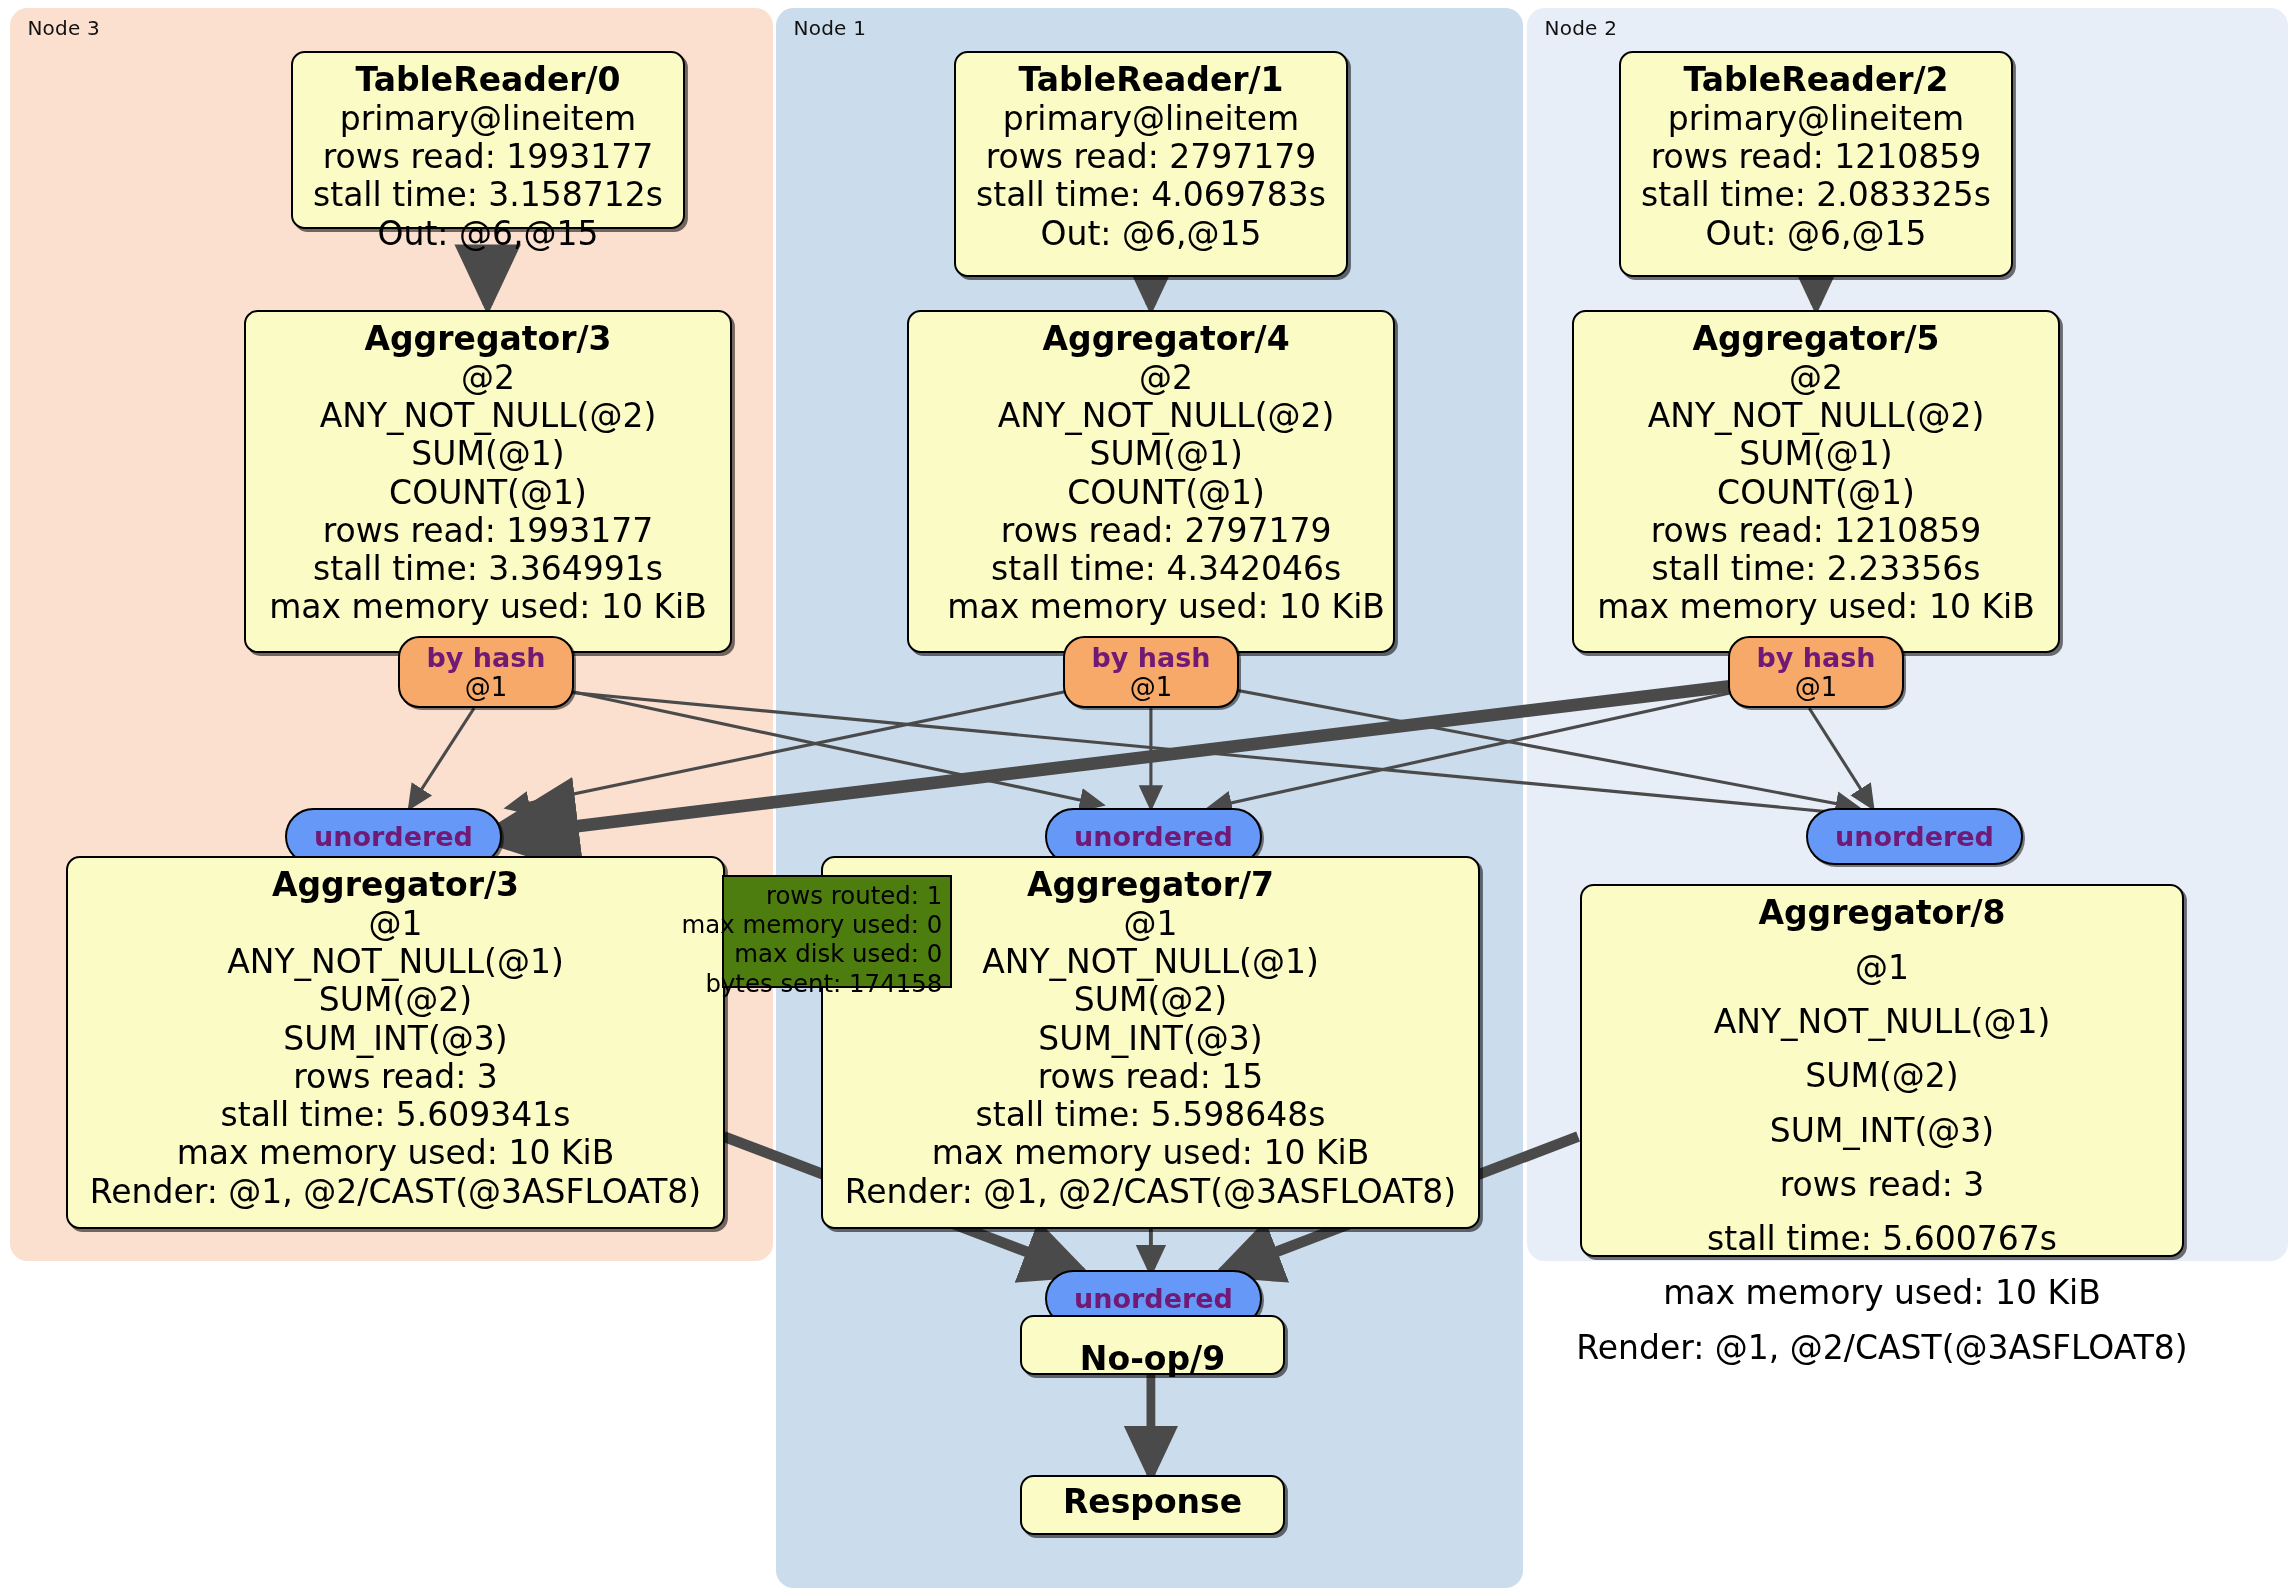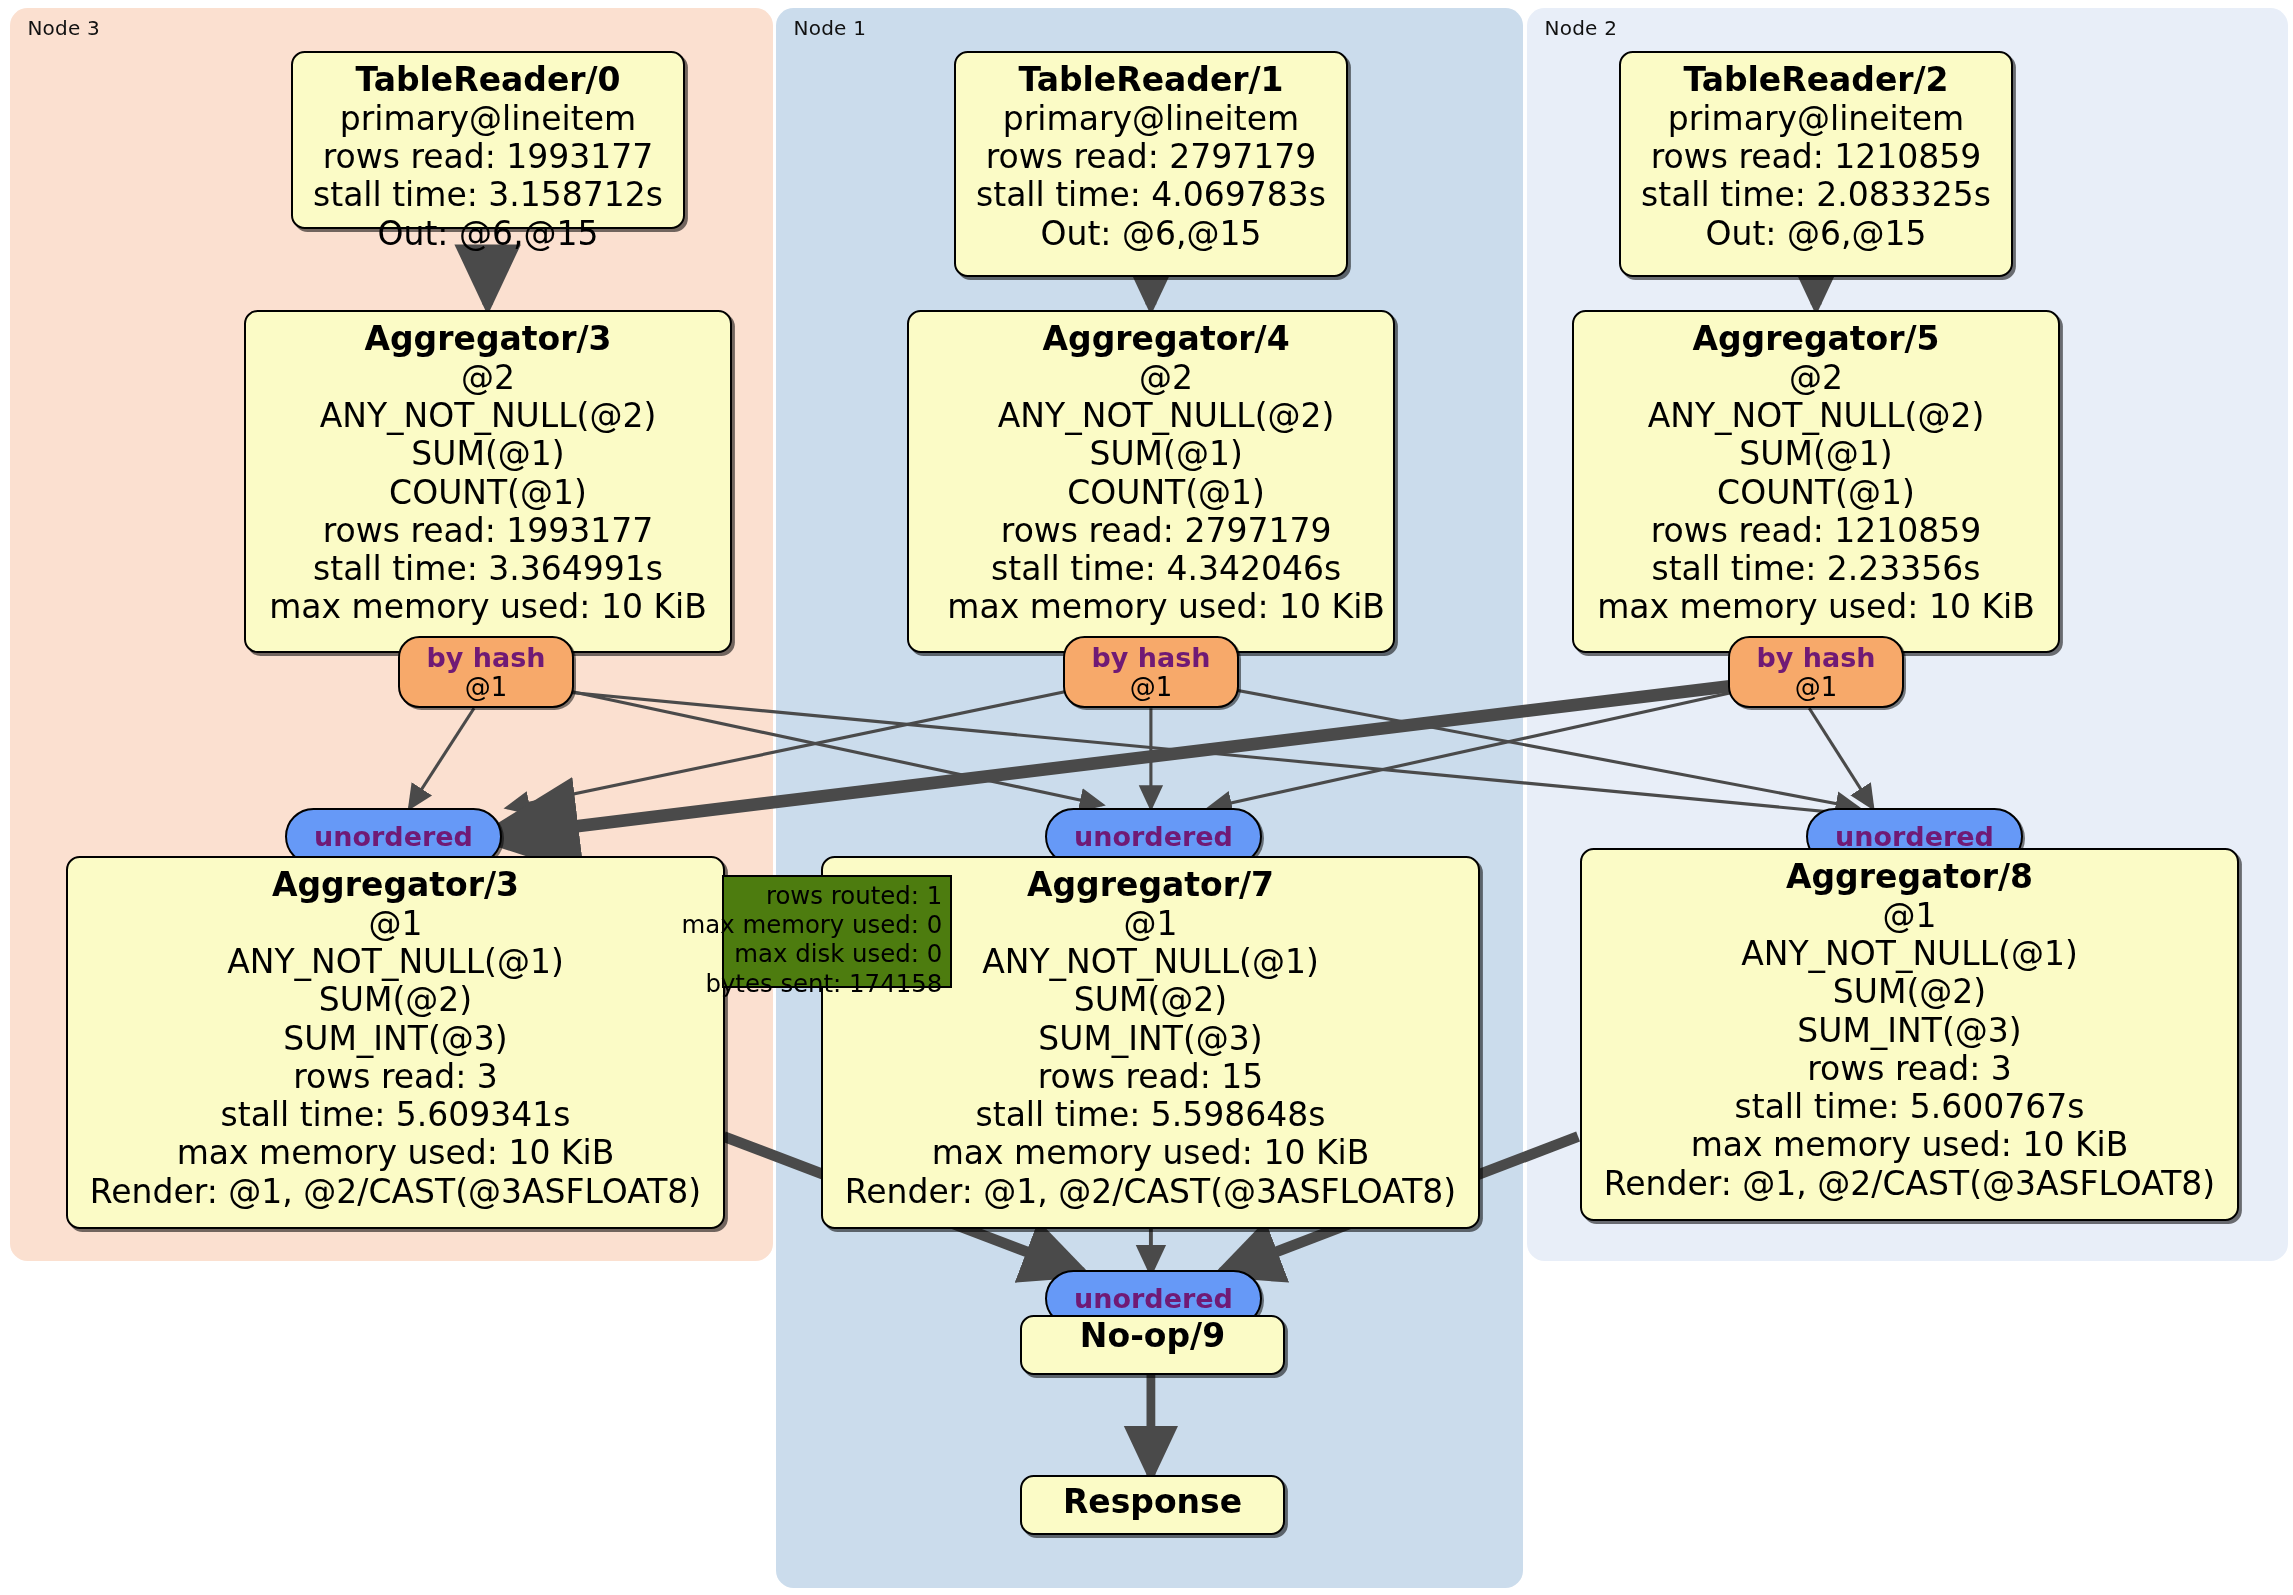--- a/index.html
+++ b/index.html
@@ -191,21 +191,21 @@
     <div class="line">@1</div>
     <div class="line">ANY_NOT_NULL(@1)</div>
     <div class="line">SUM(@2)</div>
     <div class="line">SUM_INT(@3)</div>
     <div class="line">rows read: 15</div>
     <div class="line">stall time: 5.598648s</div>
     <div class="line">max memory used: 10 KiB</div>
     <div class="line">Render: @1, @2/CAST(@3ASFLOAT8)</div>
   </div>
 
-  <div class="box" style="left:1580px;top:848px;width:659px;height:373px;">
+  <div class="box" style="left:1580px;top:884px;width:604px;height:373px;gap:16px;">
     <div class="title">Aggregator/8</div>
     <div class="line">@1</div>
     <div class="line">ANY_NOT_NULL(@1)</div>
     <div class="line">SUM(@2)</div>
     <div class="line">SUM_INT(@3)</div>
     <div class="line">rows read: 3</div>
     <div class="line">stall time: 5.600767s</div>
     <div class="line">max memory used: 10 KiB</div>
     <div class="line">Render: @1, @2/CAST(@3ASFLOAT8)</div>
   </div>
@@ -214,21 +214,21 @@
     <div class="line">rows routed: 1</div>
     <div class="line">max memory used: 0</div>
     <div class="line">max disk used: 0</div>
     <div class="line">bytes sent: 174158</div>
   </div>
 
   <div class="pill unord" style="left:1045px;top:1270px;width:217px;height:57px;">
     <div class="ttl">unordered</div>
   </div>
 
-  <div class="box" style="left:1020px;top:1315px;width:265px;height:60px;padding-top:0;">
+  <div class="box" style="left:1020px;top:1315px;width:265px;height:60px;padding-top:23px;">
     <div class="title">No-op/9</div>
   </div>
 
   <div class="box" style="left:1020px;top:1475px;width:265px;height:60px;padding-top:5.9px;">
     <div class="title">Response</div>
   </div>
 
 </div>
 
 

